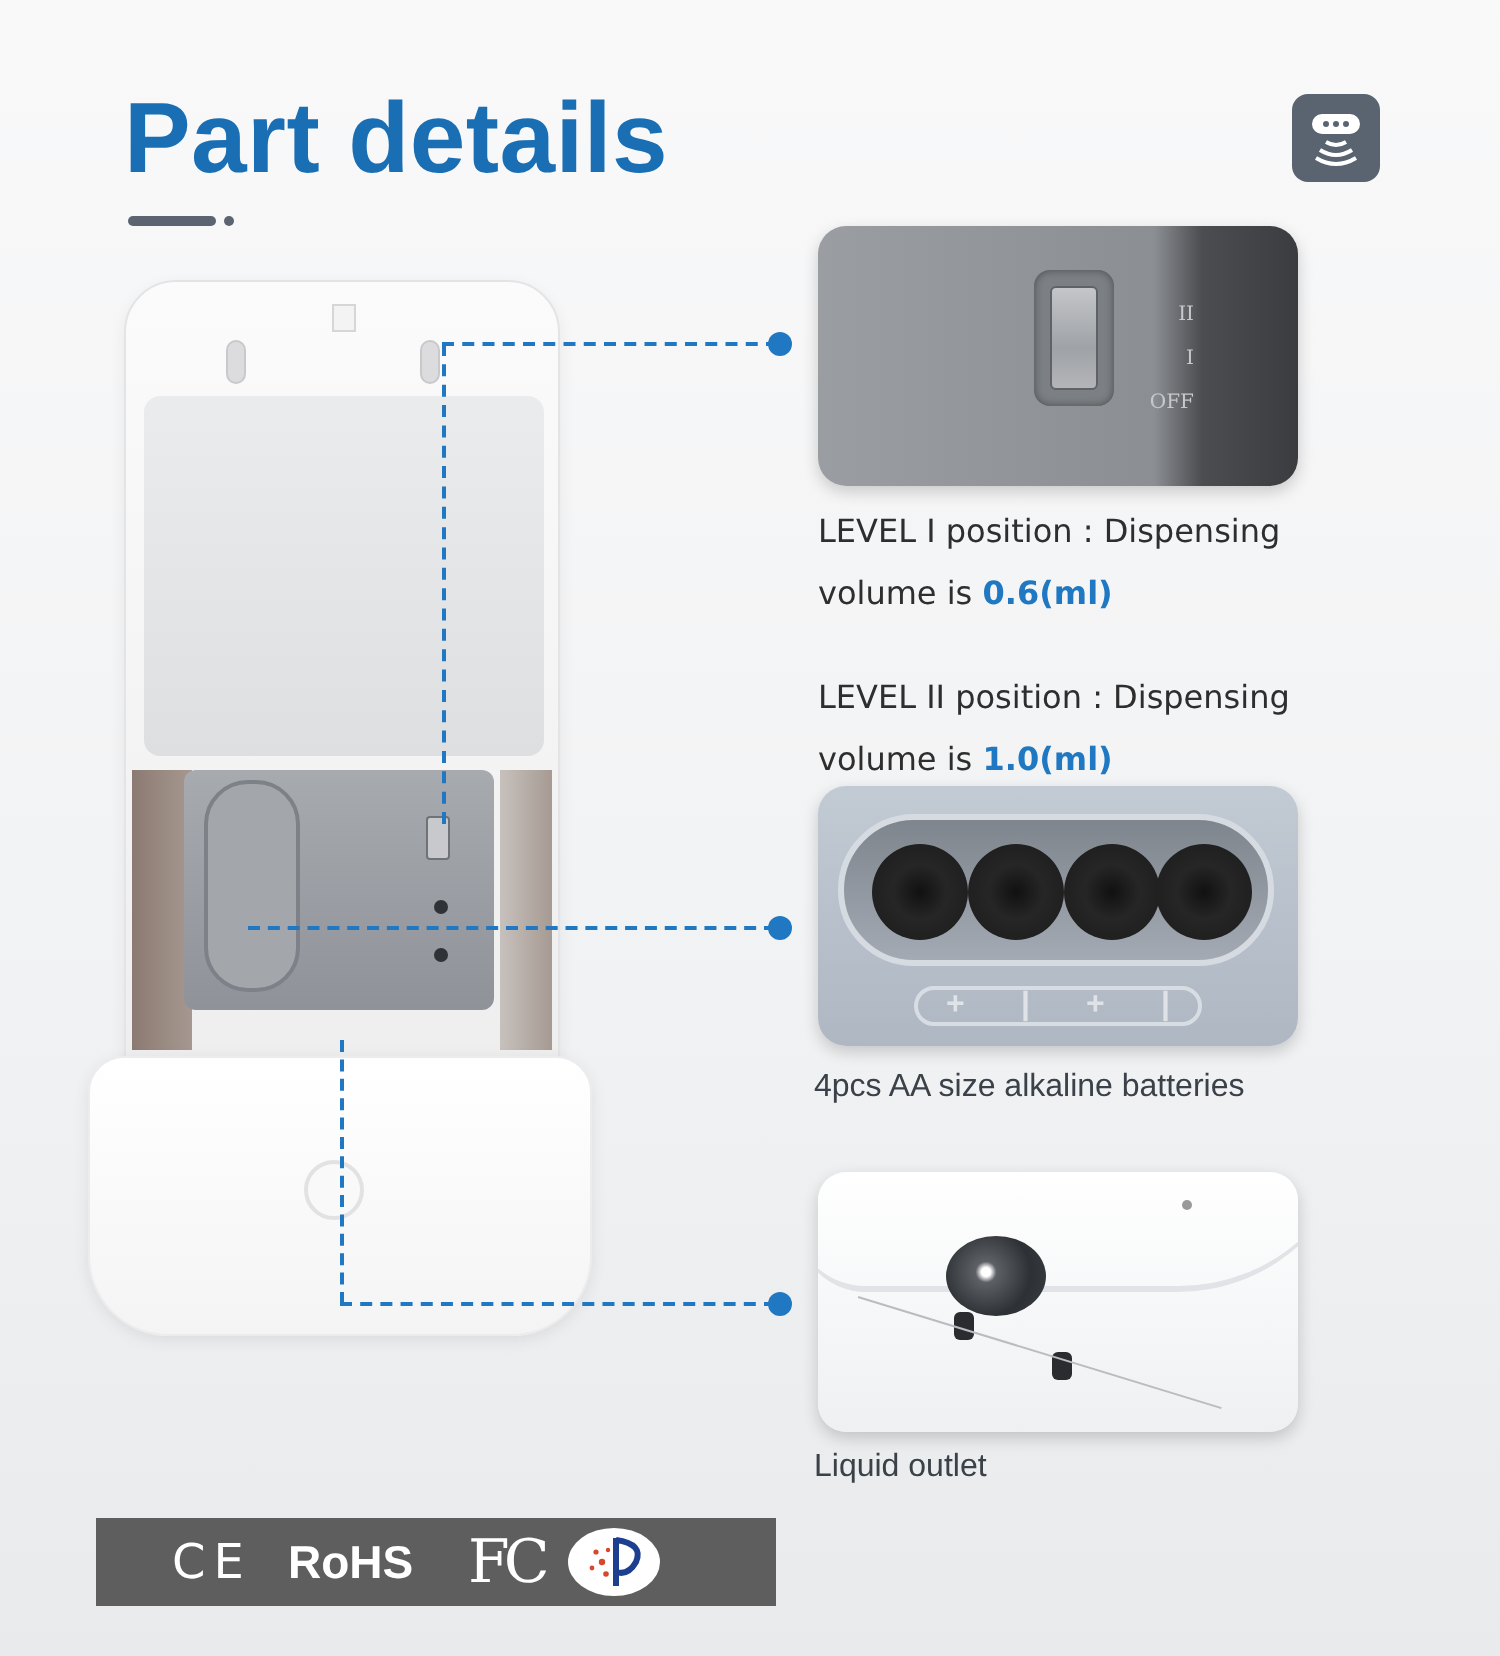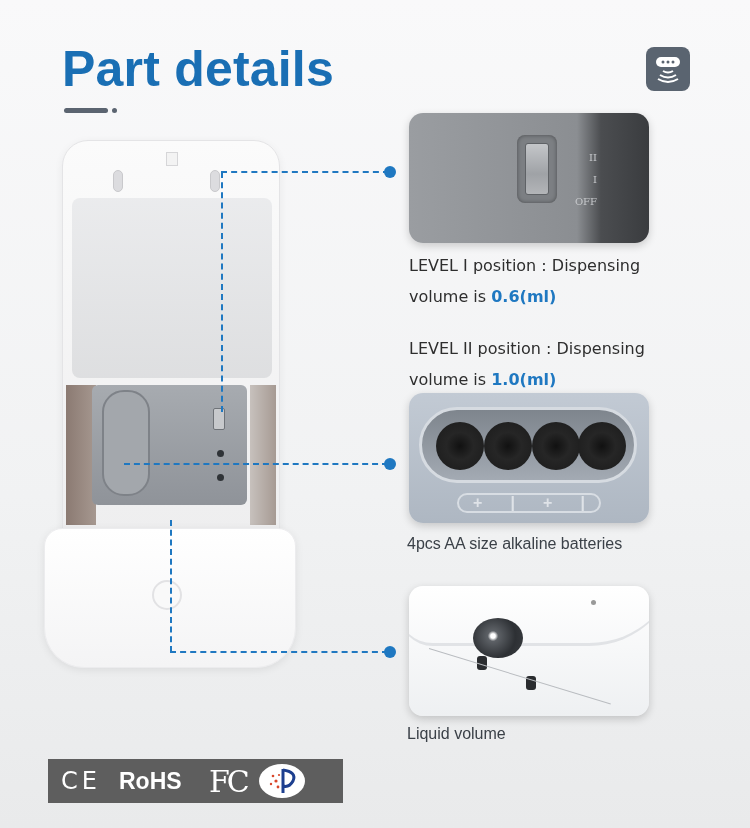--- a/index.html
+++ b/index.html
@@ -136,23 +136,23 @@
     font-size: 16px; color: #2e2e2e; line-height: 20px;
   }
   .spec-text b { font-weight: normal; }
   .spec-text .val { color: #1f78c1; font-weight: bold; }
   .caption {
     position: absolute; left: 407px; font-family: "Liberation Sans", sans-serif;
     font-size: 16px; color: #3b4148;
   }
   
   .cert-bar {
-    position: absolute; left: 48px; top: 759px; width: 295px; height: 44px;
+    position: absolute; left: 48px; top: 759px; width: 340px; height: 44px;
     background: #5e5e5e; display: flex; align-items: center;
-    padding-left: 13px; gap: 0;
+    padding-left: 38px; gap: 0;
   }
   .cert { color: #ffffff; font-weight: bold; }
   .cert-ce { font-family: "DejaVu Sans", sans-serif; font-size: 24px; width: 58px; letter-spacing: 4px; font-weight: normal; }
   .cert-rohs { font-family: "Liberation Sans", sans-serif; font-size: 23px; width: 90px; }
   .cert-fc { font-family: "DejaVu Serif", serif; font-size: 30px; width: 50px; font-weight: normal; letter-spacing: -3px; }
   .cert-logo {
     width: 46px; height: 34px; border-radius: 50%; background: #ffffff;
     position: relative;
   }
 </style>
@@ -247,21 +247,21 @@
 <div class="caption" style="top:535px;">4pcs AA size alkaline batteries</div>
 
 <div class="card card-outlet">
   <div class="outlet-curve"></div>
   <div style="position:absolute;left:182px;top:14px;width:5px;height:5px;border-radius:50%;background:#999;"></div>
   <div class="outlet-lens"></div>
   <div class="outlet-nub" style="left:68px;top:70px;"></div>
   <div class="outlet-nub" style="left:117px;top:90px;"></div>
   <div style="position:absolute;left:20px;top:62px;width:190px;height:0;border-top:1px solid #b9bcc0;transform:rotate(17deg);transform-origin:left;"></div>
 </div>
-<div class="caption" style="top:725px;">Liquid volume</div>
+<div class="caption" style="top:725px;">Liquid outlet</div>
 
 <div class="cert-bar">
   <span class="cert cert-ce">CE</span>
   <span class="cert cert-rohs">RoHS</span>
   <span class="cert cert-fc">FC</span>
   <span class="cert-logo">
     <svg width="46" height="34" viewBox="0 0 46 34">
       <path d="M24 5 L24 29" stroke="#1d3f8f" stroke-width="3"></path>
       <path d="M24 6 Q38 8 34 17 Q30 24 24 22" stroke="#1d3f8f" stroke-width="3" fill="none"></path>
       <circle cx="14" cy="12" r="1.3" fill="#d9472b"></circle>

